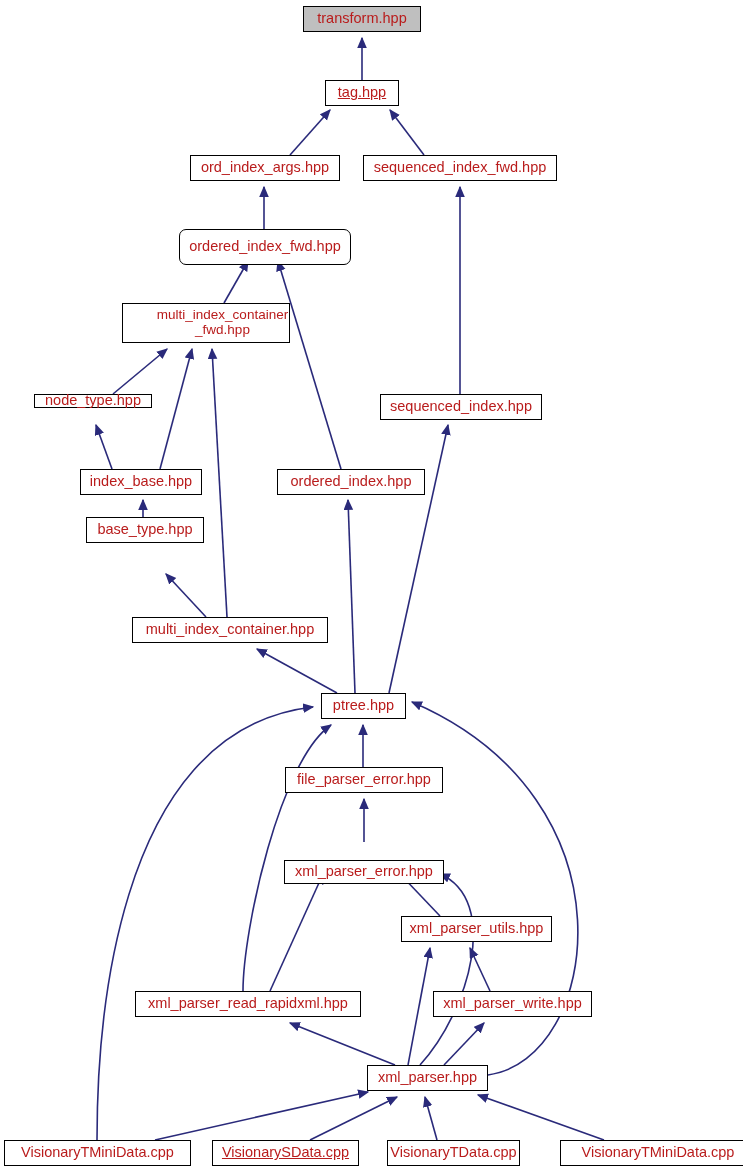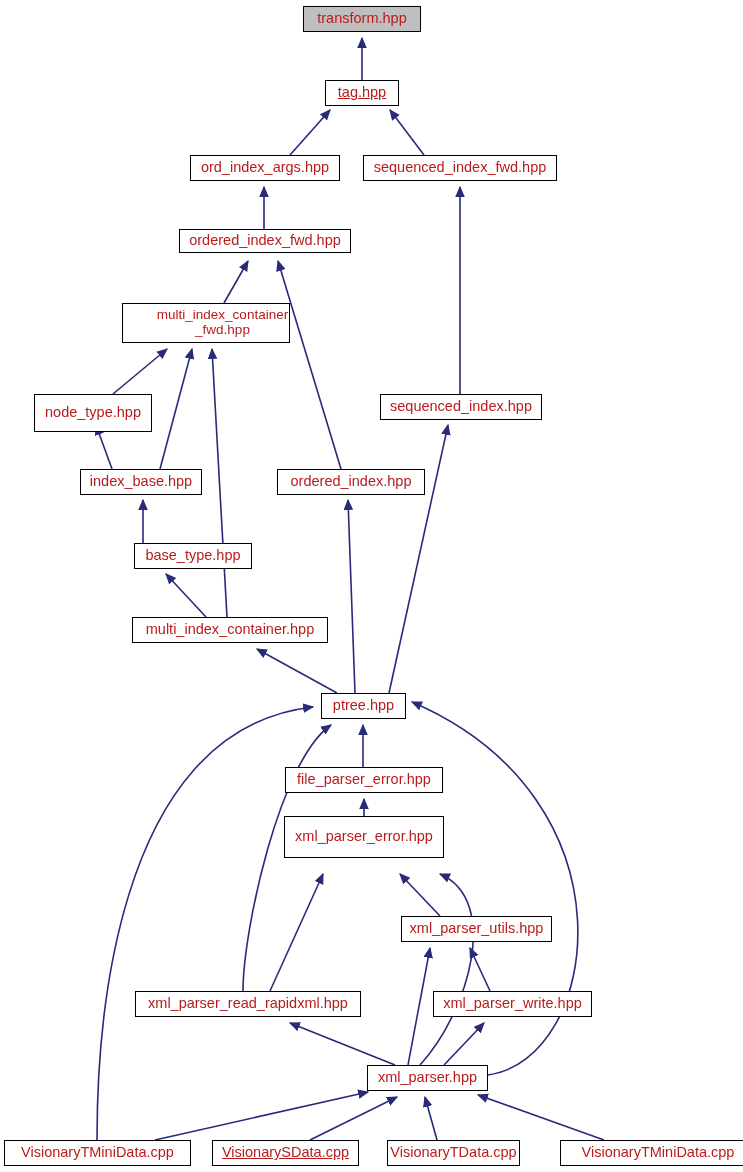--- a/index.html
+++ b/index.html
@@ -88,32 +88,32 @@
         <path d="M 437,1140 L 425,1097" marker-end="url(#arrowhead)" stroke="#2a2a7a"></path>
         <path d="M 604,1140 L 478,1095" marker-end="url(#arrowhead)" stroke="#2a2a7a"></path>
       </g>
   </svg>
 
   <div id="nodes">
       <div class="node highlight" style="left: 303px; top: 6px; width: 118px; height: 26px; background: rgb(191, 191, 191);"><span class="lbl">transform.hpp</span></div>
       <div class="node" style="left: 325px; top: 80px; width: 74px; height: 26px; text-decoration: underline;"><span class="lbl">tag.hpp</span></div>
       <div class="node" style="left: 190px; top: 155px; width: 150px; height: 26px;"><span class="lbl">ord_index_args.hpp</span></div>
       <div class="node" style="left: 363px; top: 155px; width: 194px; height: 26px;"><span class="lbl">sequenced_index_fwd.hpp</span></div>
-      <div class="node" style="left: 179px; top: 229px; width: 172px; height: 24px;"><span class="lbl">ordered_index_fwd.hpp</span></div>
+      <div class="node" style="left: 179px; top: 229px; width: 172px; height: 36px; border-radius: 7px;"><span class="lbl">ordered_index_fwd.hpp</span></div>
       <div class="node" style="left: 122px; top: 303px; width: 168px; height: 40px; padding-left: 33px;"><span class="lbl" style="font-size: 13.5px;">multi_index_container
 _fwd.hpp</span></div>
-      <div class="node" style="left: 34px; top: 394px; width: 118px; height: 38px;"><span class="lbl">node_type.hpp</span></div>
+      <div class="node" style="left: 34px; top: 394px; width: 118px; height: 14px;"><span class="lbl">node_type.hpp</span></div>
       <div class="node" style="left: 380px; top: 394px; width: 162px; height: 26px;"><span class="lbl">sequenced_index.hpp</span></div>
       <div class="node" style="left: 80px; top: 469px; width: 122px; height: 26px;"><span class="lbl">index_base.hpp</span></div>
       <div class="node" style="left: 277px; top: 469px; width: 148px; height: 26px;"><span class="lbl">ordered_index.hpp</span></div>
-      <div class="node" style="left: 86px; top: 543px; width: 118px; height: 26px; margin-left: 48px;"><span class="lbl">base_type.hpp</span></div>
+      <div class="node" style="left: 86px; top: 517px; width: 118px; height: 26px;"><span class="lbl">base_type.hpp</span></div>
       <div class="node" style="left: 132px; top: 617px; width: 196px; height: 26px;"><span class="lbl">multi_index_container.hpp</span></div>
       <div class="node" style="left: 321px; top: 693px; width: 85px; height: 26px;"><span class="lbl">ptree.hpp</span></div>
       <div class="node" style="left: 285px; top: 767px; width: 158px; height: 26px;"><span class="lbl">file_parser_error.hpp</span></div>
-      <div class="node" style="left: 284px; top: 816px; width: 160px; height: 42px; justify-content: center;"><span class="lbl">xml_parser_error.hpp</span></div>
+      <div class="node" style="left: 284px; top: 860px; width: 160px; height: 24px; justify-content: center;"><span class="lbl">xml_parser_error.hpp</span></div>
       <div class="node" style="left: 401px; top: 916px; width: 151px; height: 26px;"><span class="lbl">xml_parser_utils.hpp</span></div>
       <div class="node" style="left: 135px; top: 991px; width: 226px; height: 26px;"><span class="lbl">xml_parser_read_rapidxml.hpp</span></div>
       <div class="node" style="left: 433px; top: 991px; width: 159px; height: 26px;"><span class="lbl">xml_parser_write.hpp</span></div>
       <div class="node" style="left: 367px; top: 1065px; width: 121px; height: 26px;"><span class="lbl">xml_parser.hpp</span></div>
       <div class="node" style="left: 4px; top: 1140px; width: 187px; height: 26px;"><span class="lbl">VisionaryTMiniData.cpp</span></div>
       <div class="node" style="left: 212px; top: 1140px; width: 147px; height: 26px; text-decoration: underline;"><span class="lbl">VisionarySData.cpp</span></div>
       <div class="node" style="left: 387px; top: 1140px; width: 133px; height: 26px;"><span class="lbl">VisionaryTData.cpp</span></div>
       <div class="node" style="left: 560px; top: 1140px; width: 196px; height: 26px;"><span class="lbl">VisionaryTMiniData.cpp</span></div>
     </div>
 

